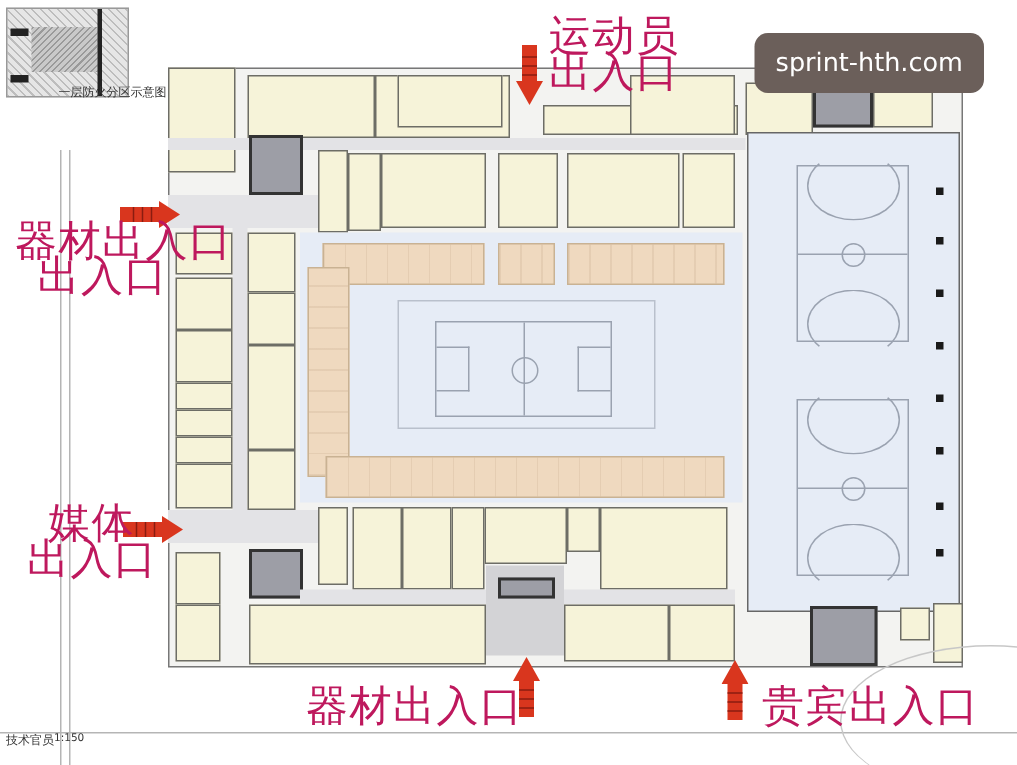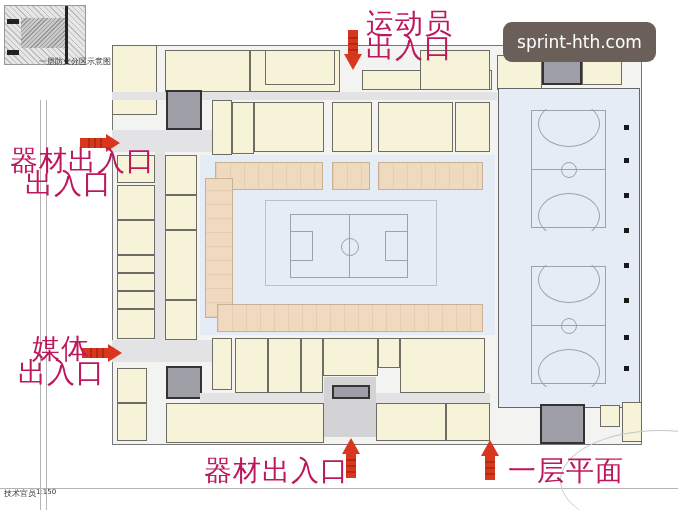--- a/index.html
+++ b/index.html
@@ -171,18 +171,18 @@
     <line x1="4" y1="34" x2="14" y2="34" stroke="#8a1c10" stroke-width="1"></line>
 </svg>
 
 <div class="label" style="left:366px;top:13px;">运动员</div>
 <div class="label" style="left:366px;top:37px;">出入口</div>
 <div class="label" style="left:10px;top:150px;">器材出入口</div>
 <div class="label" style="left:25px;top:173px;">出入口</div>
 <div class="label" style="left:32px;top:338px;">媒体</div>
 <div class="label" style="left:18px;top:362px;">出入口</div>
 <div class="label" style="left:204px;top:460px;">器材出入口</div>
-<div class="label" style="left:508px;top:460px;">一层平面</div>
+<div class="label" style="left:508px;top:460px;">贵宾出入口</div>
 
 <div class="tiny" style="left:4px;top:488px;font-size:8px;">技术官员</div>
 <div class="tiny" style="left:36px;top:488px;font-size:7px;">1:150</div>
 
 <div class="watermark">sprint-hth.com</div>
 
 </body></html>

